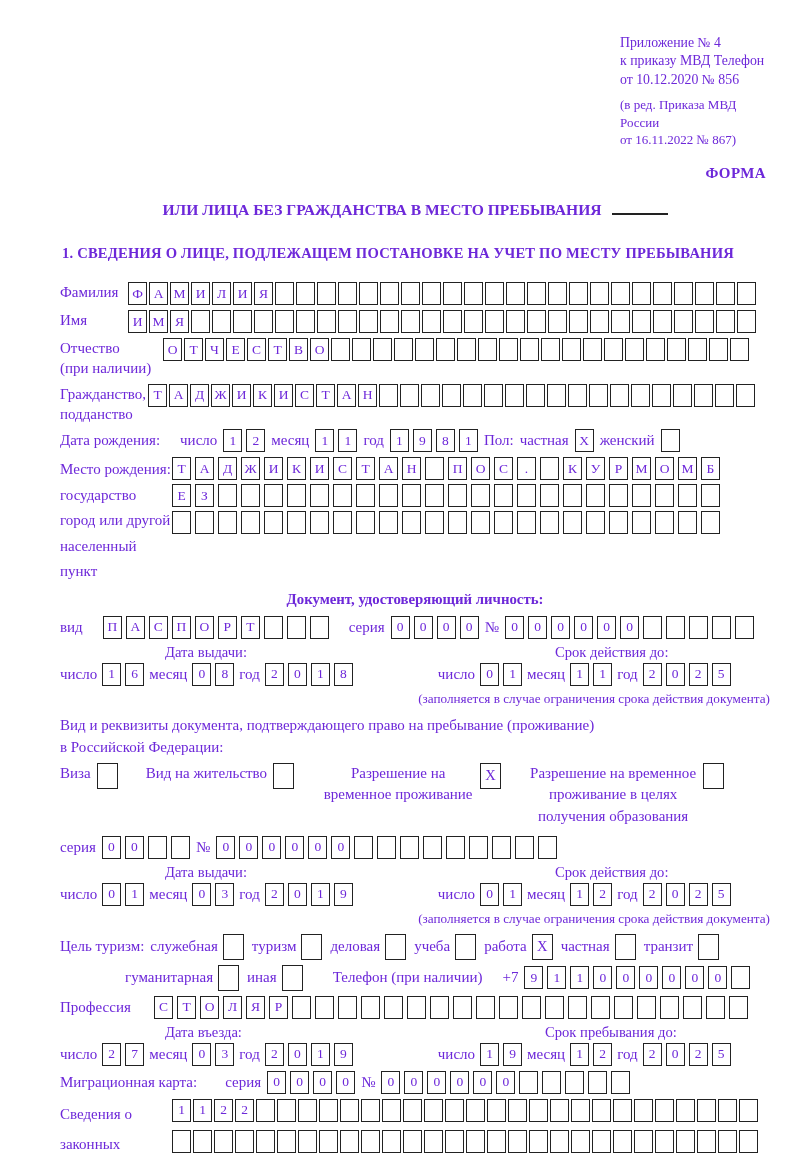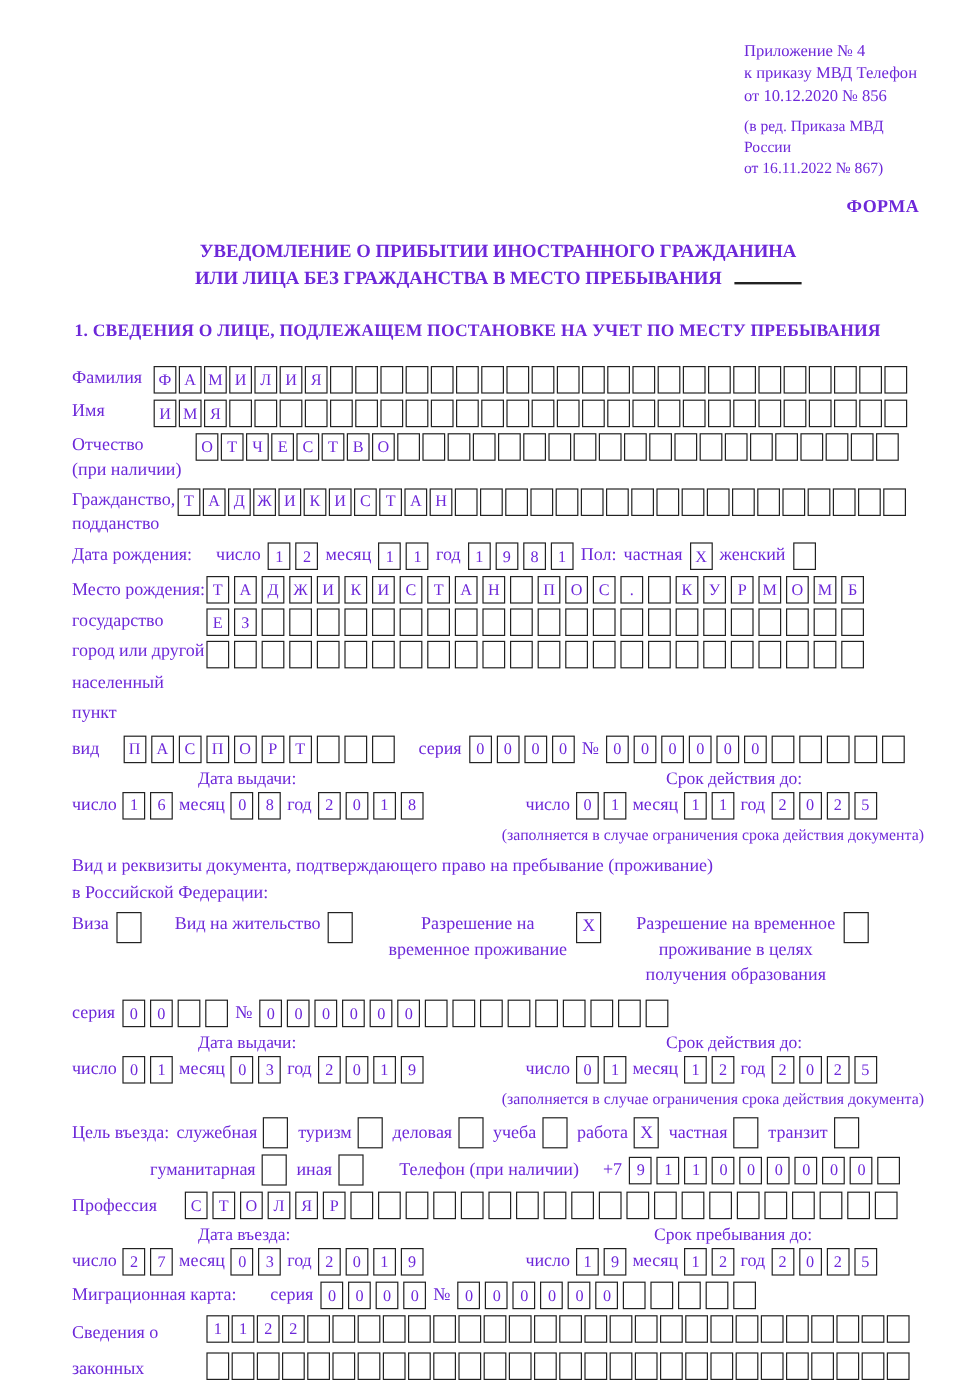--- a/index.html
+++ b/index.html
@@ -62,21 +62,20 @@
     <div>от 10.12.2020 № 856</div>
     <div class="note">
       <div>(в ред. Приказа МВД России</div>
       <div>от 16.11.2022 № 867)</div>
     </div>
   </div>
 
   <div class="forma">ФОРМА</div>
 
   <div class="title">
-    <div>УВЕДОМЛЕНИЕ О ПРИБЫТИИ ИНОСТРАННОГО ГРАЖДАНИНА</div>
     <div><span>ИЛИ ЛИЦА БЕЗ ГРАЖДАНСТВА В МЕСТО ПРЕБЫВАНИЯ</span><span class="uline"></span></div>
   </div>
 
   <div class="section-title">1. СВЕДЕНИЯ О ЛИЦЕ, ПОДЛЕЖАЩЕМ ПОСТАНОВКЕ НА УЧЕТ ПО МЕСТУ ПРЕБЫВАНИЯ</div>
 
   <div class="row">
     <span class="lbl w68">Фамилия</span>
     <span class="strip">
         <span class="cell">Ф</span>
         <span class="cell">А</span>
@@ -334,20 +333,21 @@
           <span class="cell"></span>
           <span class="cell"></span>
           <span class="cell"></span>
           <span class="cell"></span>
           <span class="cell"></span>
           <span class="cell"></span>
         </span>
     </div>
   </div>
 
+  <div class="doc-title">Документ, удостоверяющий личность:</div>
 
   <div class="row inline-row">
     <span>вид</span>
     <span class="strip g ml14">
         <span class="cell">П</span>
         <span class="cell">А</span>
         <span class="cell">С</span>
         <span class="cell">П</span>
         <span class="cell">О</span>
         <span class="cell">Р</span>
@@ -523,21 +523,21 @@
           <span class="cell">2</span>
           <span class="cell">0</span>
           <span class="cell">2</span>
           <span class="cell">5</span>
         </span>
     </span>
   </div>
   <div class="fnote">(заполняется в случае ограничения срока действия документа)</div>
 
   <div class="row inline-row">
-    <span>Цель въезда:</span>
+    <span>Цель туризм:</span>
     <span class="pair">
         <span>служебная</span>
         <span class="strip cb">
           <span class="cell"></span>
         </span>
       </span>
     <span class="pair">
         <span>туризм</span>
         <span class="strip cb">
           <span class="cell"></span>

